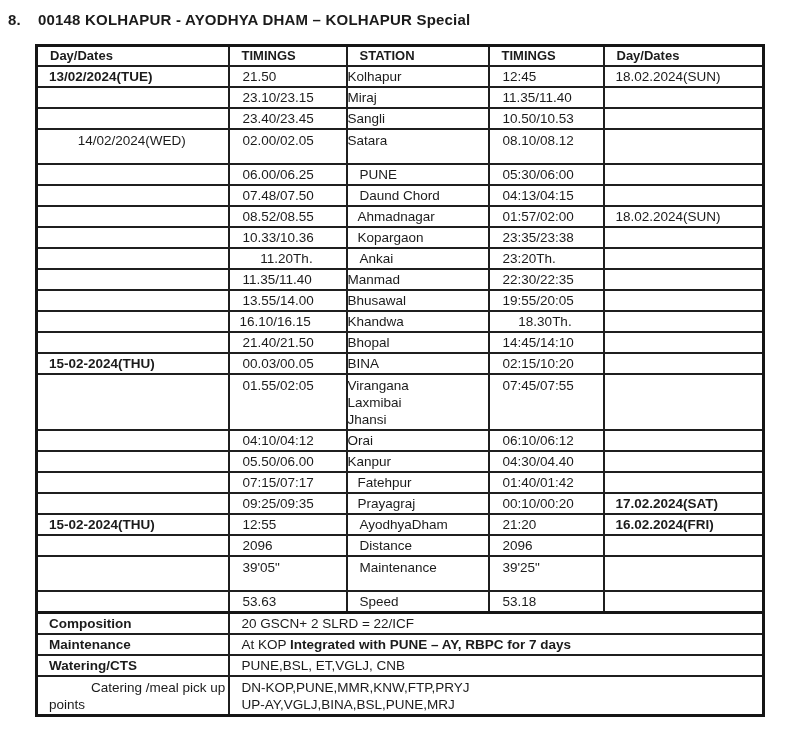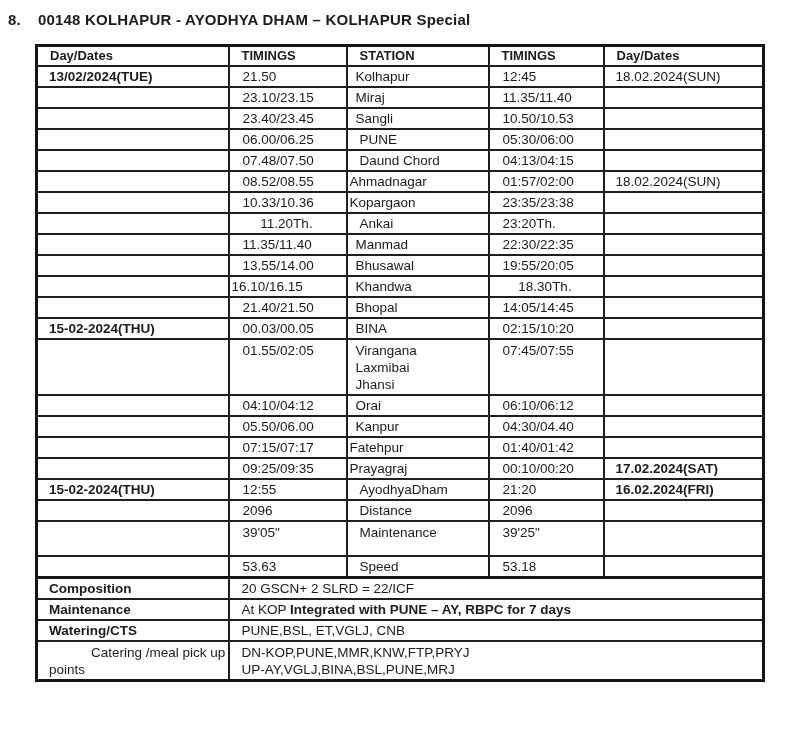--- a/index.html
+++ b/index.html
@@ -35,23 +35,23 @@
   table.timetable { border: 3px solid #151515; }
   th {
     text-align: left;
     padding: 1px 2px 1px 12px;
     font-size: 13px;
     height: 20px;
   }
   td { height: 20px; padding: 1px 2px; }
   td.day     { padding-left: 11px; }
   td.timing  { padding-left: 13px; }
-  td.station { padding-left: 8px; white-space: pre-line; }
+  td.station { padding-left: 0; white-space: pre-line; }
   td.a-center { text-align: center; padding-left: 0; }
-  td.a-flush  { padding-left: 2px; }
+  td.a-flush  { padding-left: 10px; }
   td.a-indent { padding-left: 12px; }
   td.b { font-weight: bold; }
   tr.tall td { height: 35px; vertical-align: top; padding-top: 2px; }
   tr.info-row td { height: 21px; }
   tr.info-row td.label { font-weight: bold; padding-left: 11px; }
   tr.info-row td.label.plain { font-weight: normal; }
   tr.info-row td.value { padding-left: 12px; white-space: pre-line; }
   tr.info-row.first td { border-top: 3px solid #151515; }
   tr.info-row.multi td { vertical-align: top; padding-top: 2px; }
   td.label.hang {
@@ -101,20 +101,27 @@
           <td class="timing">11.35/11.40</td>
           <td class="day"></td>
         </tr>
         <tr>
           <td class="day"></td>
           <td class="timing">23.40/23.45</td>
           <td class="station">Sangli</td>
           <td class="timing">10.50/10.53</td>
           <td class="day"></td>
         </tr>
+        <tr class="tall">
+          <td class="day a-center">14/02/2024(WED)</td>
+          <td class="timing">02.00/02.05</td>
+          <td class="station">Satara</td>
+          <td class="timing">08.10/08.12</td>
+          <td class="day"></td>
+        </tr>
         <tr>
           <td class="day"></td>
           <td class="timing">06.00/06.25</td>
           <td class="station a-indent">PUNE</td>
           <td class="timing">05:30/06:00</td>
           <td class="day"></td>
         </tr>
         <tr>
           <td class="day"></td>
           <td class="timing">07.48/07.50</td>
@@ -161,21 +168,21 @@
           <td class="day"></td>
           <td class="timing a-flush">16.10/16.15</td>
           <td class="station">Khandwa</td>
           <td class="timing a-center">18.30Th.</td>
           <td class="day"></td>
         </tr>
         <tr>
           <td class="day"></td>
           <td class="timing">21.40/21.50</td>
           <td class="station">Bhopal</td>
-          <td class="timing">14:05/14:45</td>
+          <td class="timing">14:45/14:10</td>
           <td class="day"></td>
         </tr>
         <tr>
           <td class="day b">15-02-2024(THU)</td>
           <td class="timing">00.03/00.05</td>
           <td class="station">BINA</td>
           <td class="timing">02:15/10:20</td>
           <td class="day"></td>
         </tr>
         <tr class="tall">

